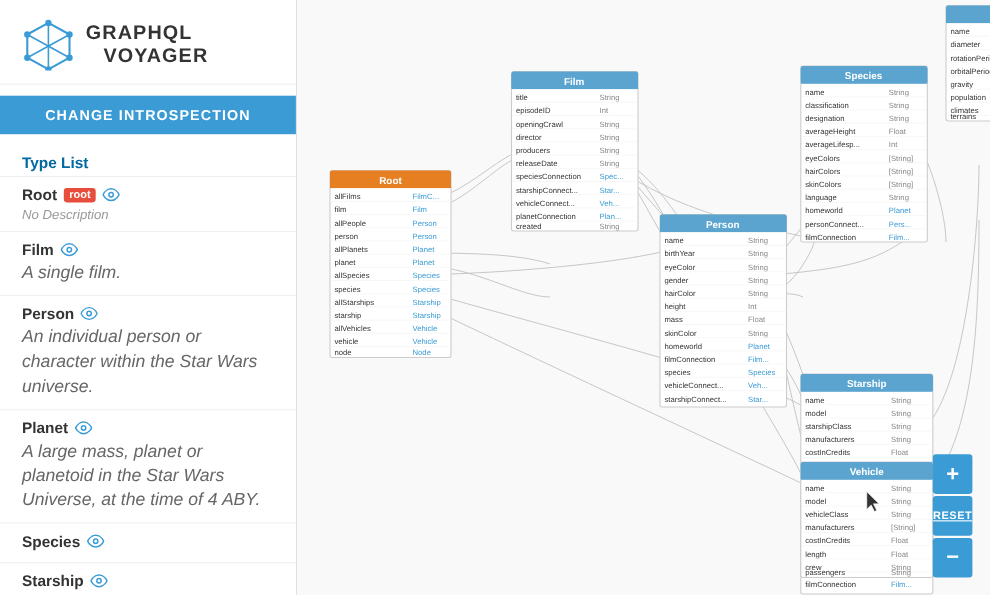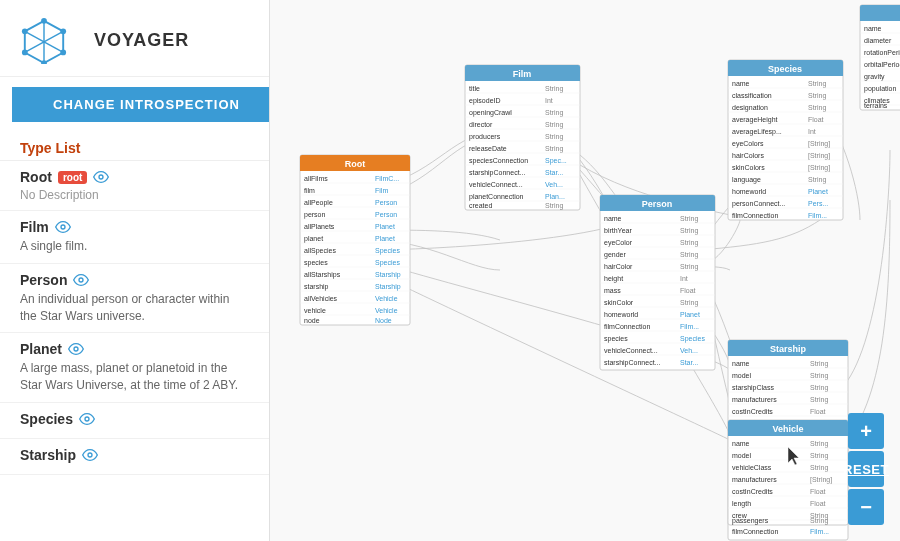--- a/index.html
+++ b/index.html
@@ -54,28 +54,28 @@
       background: #3a9bd5;
       color: #fff;
       border: none;
       padding: 10px 16px;
       font-size: 13px;
       font-weight: bold;
       letter-spacing: 1px;
       cursor: pointer;
       width: 100%;
       text-align: center;
-      margin: 10px 12px;
+      margin: 10px 0;
     }
 
     .type-list-header {
       padding: 8px 20px 4px;
       font-size: 14px;
       font-weight: bold;
-      color: #c2410c;
+      color: #0369a1;
       border-bottom: 1px solid #eee;
     }
 
     .type-item {
       padding: 8px 20px;
       border-bottom: 1px solid #f0f0f0;
     }
 
     .type-name-row {
       display: flex;
@@ -101,28 +101,30 @@
 
     .eye-icon {
       width: 16px;
       height: 16px;
       cursor: pointer;
       color: #3a9bd5;
       flex-shrink: 0;
     }
 
     .type-description {
-      font-size: 12px;
+      font-size: 16px;
       color: #666;
       line-height: 1.4;
+      font-style: italic;
     }
 
     .no-description {
       font-size: 12px;
       color: #999;
+      font-style: italic;
     }
 
     
     .graph-area {
       flex: 1;
       position: relative;
       overflow: hidden;
       background: #f9f9f9;
     }
 
@@ -145,21 +147,21 @@
       font-size: 20px;
       font-weight: bold;
       cursor: pointer;
       display: flex;
       align-items: center;
       justify-content: center;
       border-radius: 3px;
     }
 
     .control-btn.reset {
-      font-size: 13px;
+      font-size: 10px;
       font-weight: bold;
       letter-spacing: 0.5px;
       background: #3a9bd5;
       text-decoration: underline;
     }
 
     .control-btn.minus {
       background: #3a9bd5;
     }
 
@@ -181,20 +183,21 @@
       <circle cx="45" cy="16" r="3" fill="#3a9bd5"></circle>
       <circle cx="45" cy="38" r="3" fill="#3a9bd5"></circle>
       <circle cx="25" cy="49" r="3" fill="#3a9bd5"></circle>
       <circle cx="5" cy="38" r="3" fill="#3a9bd5"></circle>
       <circle cx="5" cy="16" r="3" fill="#3a9bd5"></circle>
       <line x1="25" y1="5" x2="25" y2="49" stroke="#3a9bd5" stroke-width="1.5"></line>
       <line x1="45" y1="16" x2="5" y2="38" stroke="#3a9bd5" stroke-width="1.5"></line>
       <line x1="5" y1="16" x2="45" y2="38" stroke="#3a9bd5" stroke-width="1.5"></line>
     </svg>
     <div class="logo-text">
+      <span class="logo-graphql">GRAPHQL</span>
       <span class="logo-voyager">VOYAGER</span>
     </div>
   </div>
 
   <button class="change-introspection-btn">CHANGE INTROSPECTION</button>
 
   <div class="type-list-header">Type List</div>
 
   <div class="type-item">
     <div class="type-name-row">
@@ -231,21 +234,21 @@
   </div>
 
   <div class="type-item">
     <div class="type-name-row">
       <span class="type-name">Planet</span>
       <svg class="eye-icon" viewBox="0 0 24 24" fill="none" stroke="#3a9bd5" stroke-width="2">
         <path d="M1 12s4-8 11-8 11 8 11 8-4 8-11 8-11-8-11-8z"></path>
         <circle cx="12" cy="12" r="3"></circle>
       </svg>
     </div>
-    <div class="type-description">A large mass, planet or planetoid in the Star Wars Universe, at the time of 2 ABY.</div>
+    <div class="type-description">A large mass, planet or planetoid in the Star Wars Universe, at the time of 4 ABY.</div>
   </div>
 
   <div class="type-item">
     <div class="type-name-row">
       <span class="type-name">Species</span>
       <svg class="eye-icon" viewBox="0 0 24 24" fill="none" stroke="#3a9bd5" stroke-width="2">
         <path d="M1 12s4-8 11-8 11 8 11 8-4 8-11 8-11-8-11-8z"></path>
         <circle cx="12" cy="12" r="3"></circle>
       </svg>
     </div>

